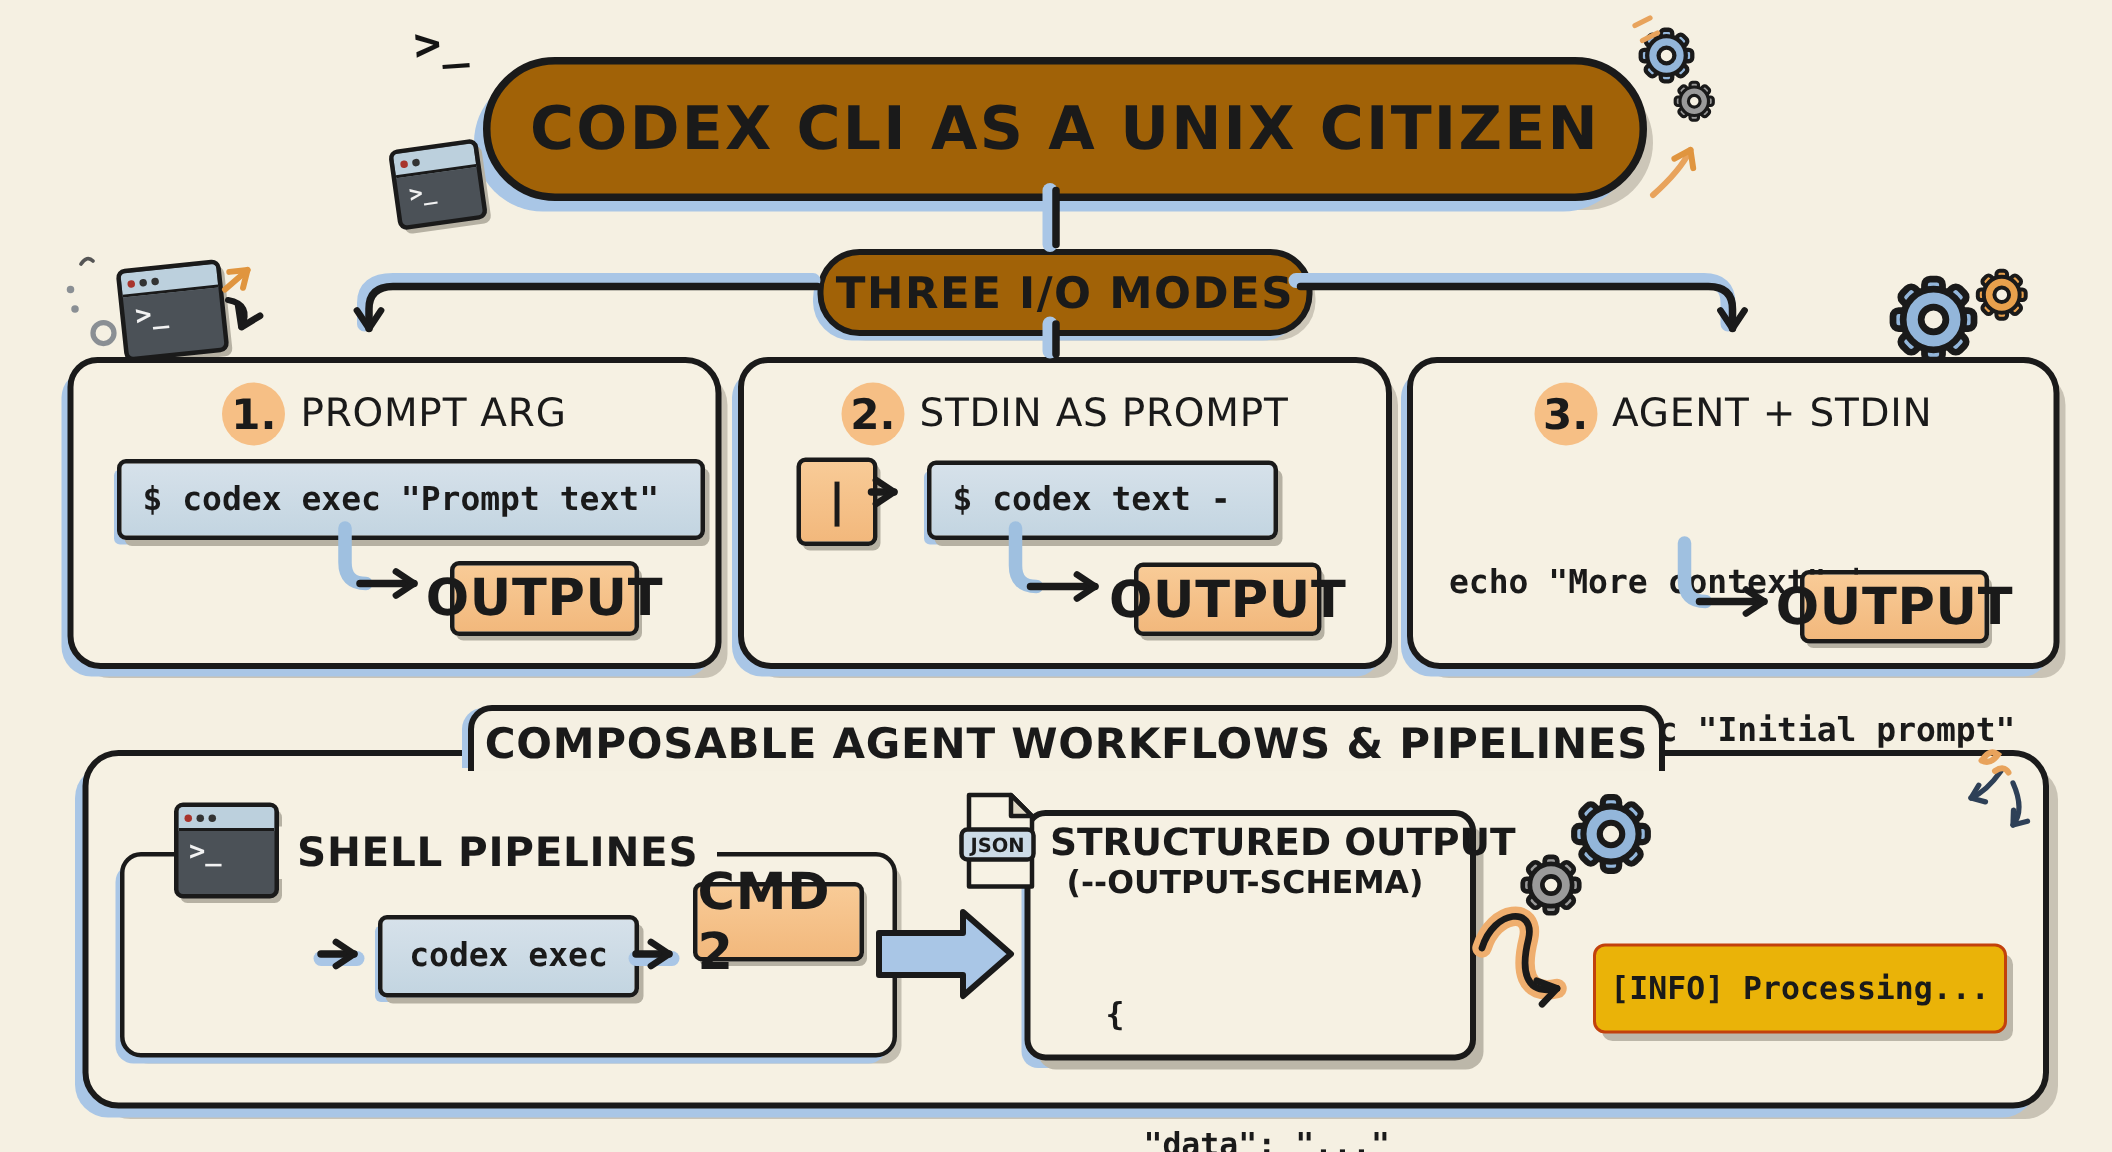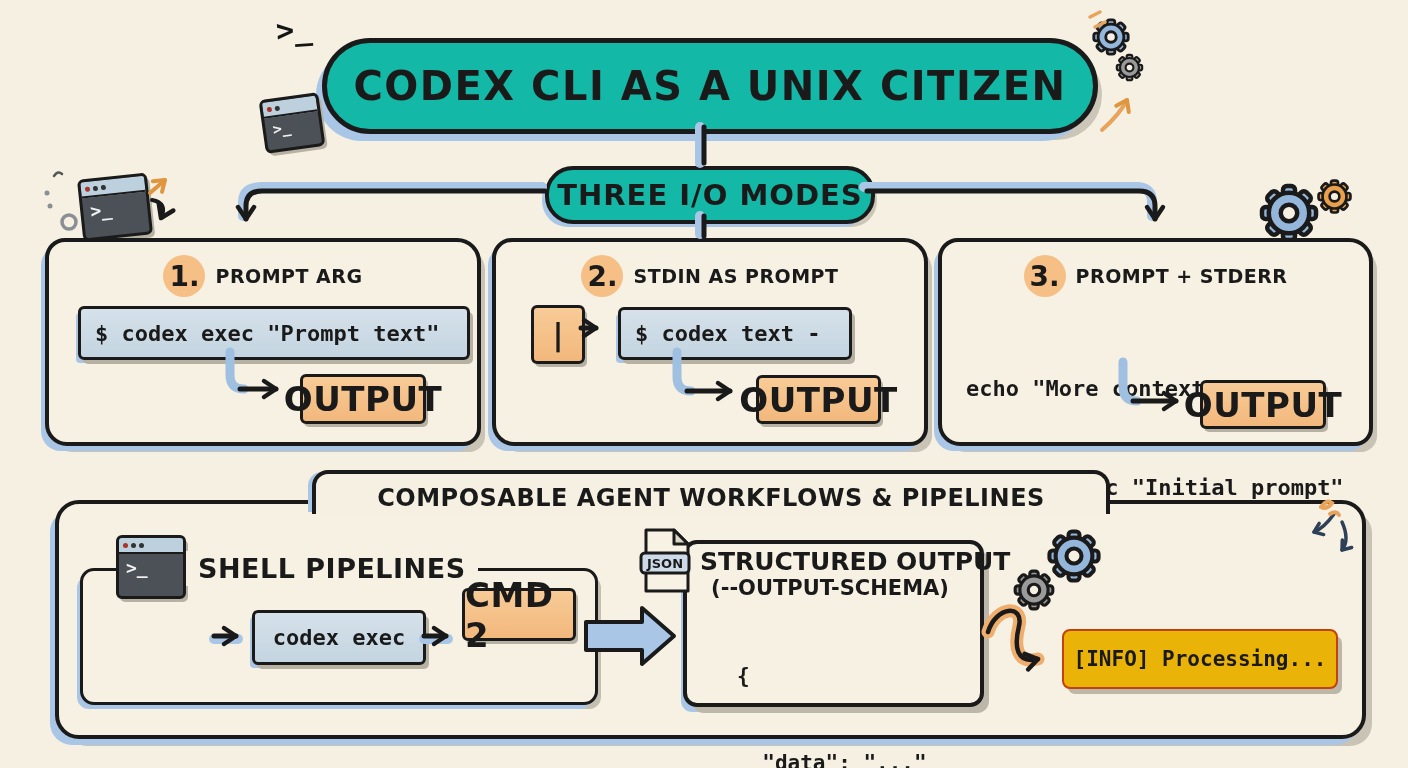--- a/index.html
+++ b/index.html
@@ -2,52 +2,52 @@
 <html><head>
 <meta charset="utf-8">
 <style>
   html,body{margin:0;padding:0;}
   body{background:#e8e4d8;font-family:"DejaVu Sans",sans-serif;color:#1a1a1a;}
   .stage{position:relative;width:1408px;height:768px;background:#f5f0e2;overflow:hidden;margin:0 auto;}
   .abs{position:absolute;}
   .z1{z-index:1}.z2{z-index:2}.z3{z-index:3}.z4{z-index:4;pointer-events:none}
 
   
-  .pill{background:#14b8a6;border:5px solid #1a1a1a;border-radius:48px;
+  .pill{background:#a16207;border:5px solid #1a1a1a;border-radius:48px;
         display:flex;align-items:center;justify-content:center;
         box-shadow:-8px 9px 0 -2px #a9c6e6, 7px 9px 0 -3px #ccc6b8;}
   .pill.small{border-width:4px;border-radius:28px;box-shadow:-5px 5px 0 -2px #a9c6e6, 4px 5px 0 -2px #ccc6b8;}
   .title-text{font-size:40px;font-weight:bold;letter-spacing:1.5px;white-space:nowrap;}
   .io-text{font-size:29px;font-weight:bold;letter-spacing:1px;}
 
   .mode-box{background:#f6f1e3;border:4.5px solid #1a1a1a;border-radius:20px 24px 18px 22px;
         box-shadow:-6px 7px 0 -2px #a9c6e6, 6px 8px 0 -2px #c9c3b5;}
   .mode-head{position:absolute;left:0;top:13px;width:100%;display:flex;align-items:center;justify-content:center;gap:10px;}
   .numcirc{width:42px;height:42px;border-radius:50%;background:#f6bf85;display:flex;align-items:center;justify-content:center;
         font-size:28px;font-weight:bold;}
-  .head-label{font-size:19px;font-weight:bold;letter-spacing:0.5px;white-space:nowrap;}
+  .head-label{font-size:26px;font-weight:normal;letter-spacing:0.5px;white-space:nowrap;}
 
   .codebar{background:linear-gradient(#d6e1ea,#c3d5e1);border:3.5px solid #1a1a1a;border-radius:6px;
         display:flex;align-items:center;padding-left:14px;
         font-family:"DejaVu Sans Mono",monospace;font-weight:bold;font-size:22px;white-space:pre;
         box-shadow:4px 5px 0 -1px #b6b1a3, -4px 5px 0 -2px #a9c6e6;}
   .orangebox{background:linear-gradient(#f8cb97,#f2b87c);border:3.5px solid #1a1a1a;border-radius:6px;
         display:flex;align-items:center;justify-content:center;font-weight:bold;
         box-shadow:3px 4px 0 -1px #b6b1a3;}
   .out-text{font-size:34px;font-weight:bold;letter-spacing:0.5px;}
   .pipe-glyph{font-family:"DejaVu Sans Mono",monospace;font-size:30px;font-weight:bold;}
   .code-plain{font-family:"DejaVu Sans Mono",monospace;font-weight:bold;font-size:22px;line-height:33px;white-space:pre;}
 
   
   .bigbox{background:#f6f1e3;border:4.5px solid #1a1a1a;border-radius:24px;
         box-shadow:-7px 8px 0 -2px #a9c6e6, 8px 9px 0 -2px #c9c3b5;}
   .tab{background:#f5f0e2;border:4.5px solid #1a1a1a;border-bottom:none;border-radius:16px 16px 0 0;
         display:flex;align-items:flex-end;justify-content:center;padding-bottom:2px;
         box-shadow:-6px 0 0 -2px #a9c6e6;}
-  .tab-text{font-size:24px;font-weight:bold;letter-spacing:0.5px;white-space:nowrap;}
+  .tab-text{font-size:28px;font-weight:bold;letter-spacing:0.5px;white-space:nowrap;}
 
   .innerbox{background:#f6f1e3;border:3.5px solid #1a1a1a;border-radius:14px;
         box-shadow:-5px 6px 0 -2px #a9c6e6, 5px 6px 0 -2px #c4bfb1;}
   .section-label{font-size:27px;font-weight:bold;letter-spacing:0.5px;background:#f6f1e3;padding:2px 12px;white-space:nowrap;}
 
   .sobox{background:#f6f1e3;border:4px solid #1a1a1a;border-radius:14px;
         box-shadow:7px 8px 0 -2px #bcb7a9, -5px 8px 0 -3px #a9c6e6;}
   .so-head{font-size:25px;font-weight:bold;text-align:center;white-space:nowrap;}
   .so-sub{font-size:21px;font-weight:bold;text-align:center;white-space:nowrap;}
   .so-code{font-family:"DejaVu Sans Mono",monospace;font-weight:bold;font-size:21px;line-height:29px;white-space:pre;}
@@ -151,21 +151,21 @@
     </div>
     <div class="abs codebar" style="left:122px;top:65px;width:214px;height:47px">$ codex text -</div>
     <div class="abs orangebox" style="left:260px;top:133px;width:119px;height:43px">
       <span class="out-text">OUTPUT</span>
     </div>
   </div>
 
   <div class="abs mode-box z2" style="left:938px;top:238px;width:427px;height:200px">
     <div class="mode-head">
       <span class="numcirc">3.</span>
-      <span class="head-label">PROMPT + STDERR</span>
+      <span class="head-label">AGENT + STDIN</span>
     </div>
     <div class="abs code-plain" style="left:24px;top:64px">
       <div>echo "More context" |</div>
       <div style="padding-left:20px">codex exec "Initial prompt"</div>
     </div>
     <div class="abs orangebox" style="left:258px;top:138px;width:120px;height:43px">
       <span class="out-text">OUTPUT</span>
     </div>
   </div>
 

